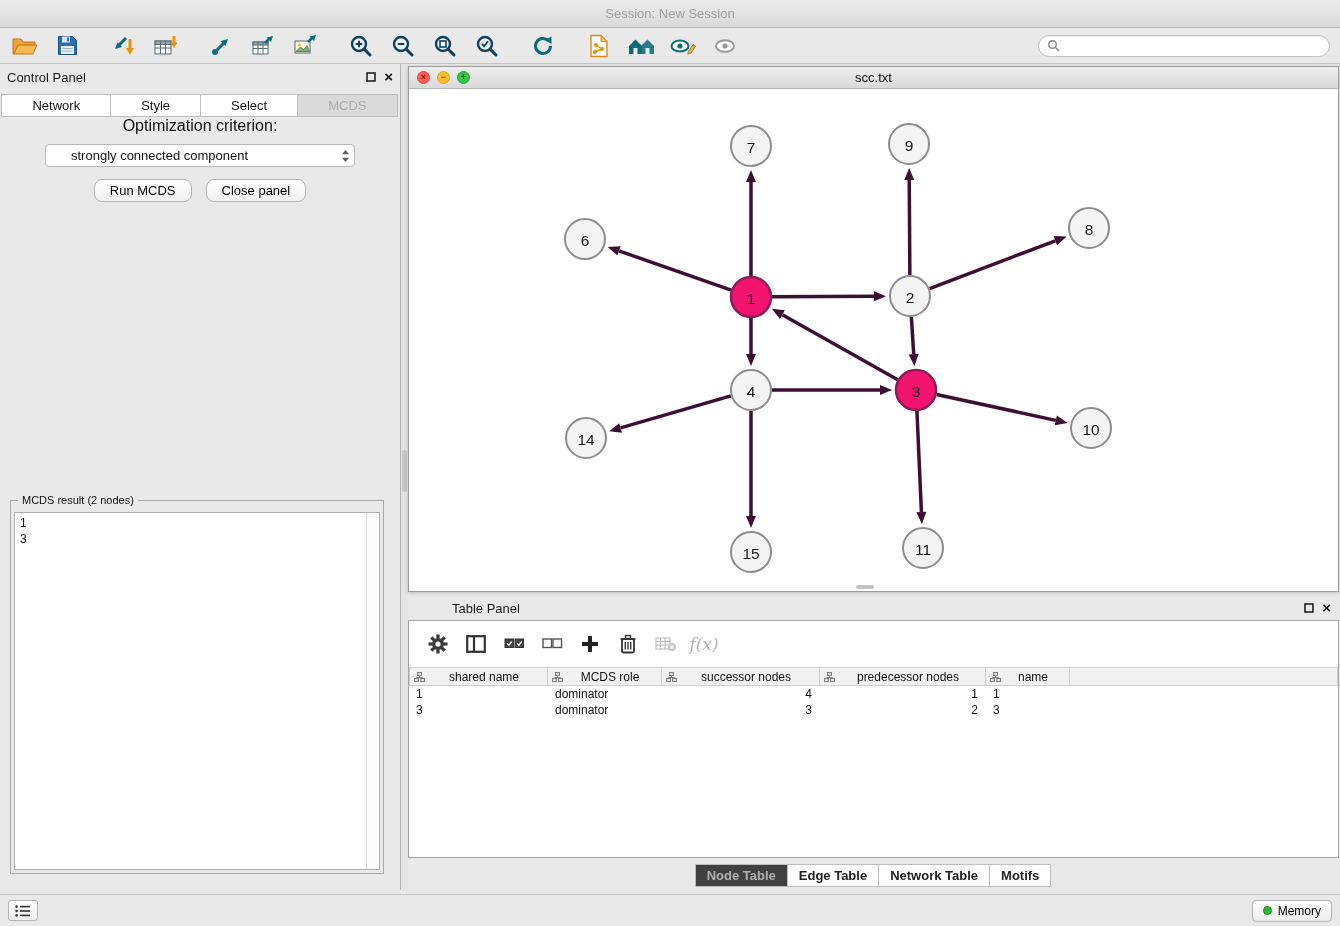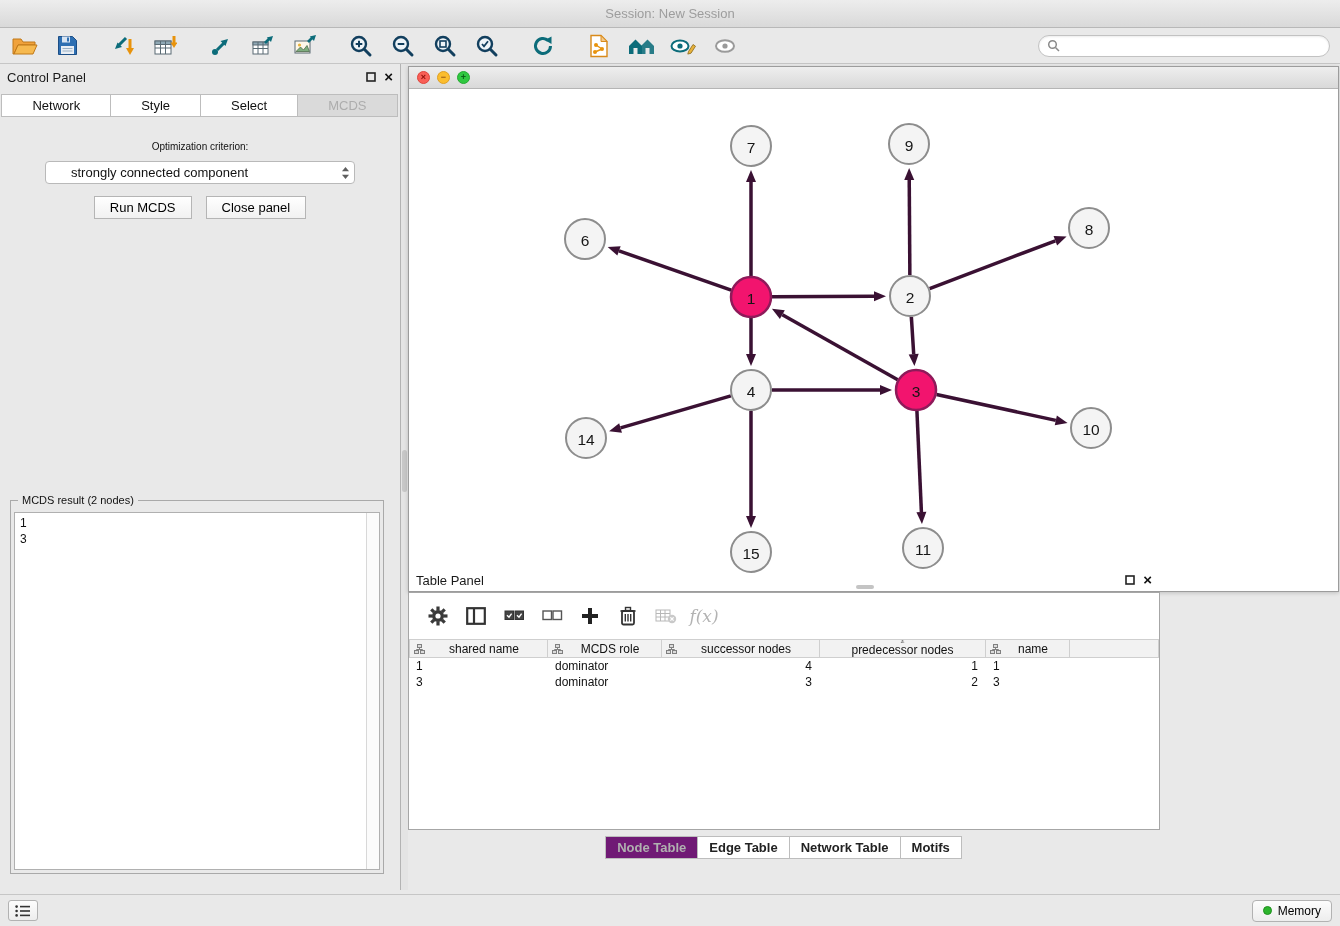--- a/index.html
+++ b/index.html
@@ -29,28 +29,28 @@
     background:#e9e9e9; border-right:1px solid #b3b3b3; }
   .cp-header { height:26px; display:flex; align-items:center; padding:0 7px; }
   .panel-title { font-size:13px; color:#1a1a1a; }
   .hdr-icons { margin-left:auto; display:flex; align-items:center; gap:8px; }
   .float-btn,.close-btn { border:none; background:transparent; display:flex; align-items:center; }
   .close-x { font-weight:700; font-size:15px; line-height:12px; color:#111; }
   .cp-tabs { display:flex; justify-content:center; margin-top:4px; }
   .ptab { background:#fff; border:1px solid #bdbdbd; padding:3px 30px; margin-left:-1px;
     font-size:13px; color:#111; }
   .ptab.active { background:#dadada; color:#adadad; }
-  .opt-label { text-align:center; margin-top:24px; font-size:10px; }
+  .opt-label { text-align:center; font-size:16px; }
   .dropdown { width:310px; height:23px; margin:9px auto 0; background:#fff;
     border:1px solid #b9b9b9; border-radius:4px; display:flex; align-items:center;
     padding:0 4px 0 9px; font-size:13px; }
   .dropdown .dd-val { flex:1; white-space:nowrap; overflow:hidden;margin-left:16px; }
   .cp-buttons { display:flex; justify-content:center; gap:14px; margin-top:12px; }
   .mac-btn { background:linear-gradient(#ffffff,#f1f1f1); border:1px solid #b5b5b5;
-    border-radius:0; padding:3px 15px; font-size:13px; }
+    border-radius:8px; padding:3px 15px; font-size:13px; }
   .result-box { position:absolute; left:10px; right:16px; top:430px; bottom:16px;
     border:1px solid #a9a9a9; padding:3px; }
   .result-box legend { font-size:11px; padding:0 4px; margin-left:4px; }
   .result-inner { position:absolute; left:3px; right:3px; top:6px; bottom:3px;
     display:flex; border:1px solid #b0b0b0; background:#fff; }
   .result-text { flex:1; font-size:12px; line-height:16px; padding:2px 5px; white-space:pre; }
   .result-scrollbar { width:13px; background:#fbfbfb; border-left:1px solid #d8d8d8; }
 
   
   .v-splitter { position:absolute; left:401px; top:64px; width:7px; bottom:36px; background:#e4e4e4; }
@@ -66,41 +66,41 @@
     align-items:center; justify-content:center; font-size:9px; font-weight:700; line-height:1; }
   .tl.red { background:#f95f57; border:1px solid #df443c; color:#8c0d08; }
   .tl.yellow { background:#fbbd2e; border:1px solid #dfa023; color:#96591a; }
   .tl.green { background:#2fc840; border:1px solid #26a932; color:#0a6216; }
   .nw-title { position:absolute; left:0; right:0; text-align:center; font-size:13px; color:#111; }
   .nw-canvas { display:block; background:#fff; }
   .h-scroll-handle { position:absolute; bottom:2px; left:447px; width:18px; height:4px;
     background:#c4c4c4; border-radius:2px; }
 
   
-  .table-panel { position:absolute; left:408px; top:568px; width:752px; height:294px; }
+  .table-panel { position:absolute; left:408px; top:596px; width:931px; height:294px;padding-left:36px; }
   .tp-header { height:24px; display:flex; align-items:center; padding:0 8px; }
   .tp-body { position:absolute; left:0; right:0; top:24px; bottom:32px; background:#fff;
     border:1px solid #a6a6a6; display:flex; flex-direction:column; }
   .tp-toolbar { height:46px; display:flex; align-items:center; gap:12px; padding:0 0 0 16px; }
   .tp-toolbar .tbtn { width:26px; }
   .fx { font-family:"DejaVu Serif","Liberation Serif",serif; font-style:italic; font-size:17px; color:#b3b3b3; }
   .tp-table { flex:1; overflow:hidden; }
   .thead { display:flex; height:19px; }
   .th { background:#f2f2f2; border:1px solid #cfcfcf; border-left:none; display:flex;
     align-items:center; padding:0 4px; font-size:12px; }
   .th:first-child { border-left:1px solid #cfcfcf; }
   .th .th-label { flex:1; text-align:center; }
   .th.filler { flex:1; }
   .tr { display:flex; height:16px; }
   .td { font-size:12px; padding:0 8px 0 7px; line-height:16px; white-space:nowrap; overflow:hidden; }
   .tp-tabs { position:absolute; left:0; right:0; bottom:2px; height:26px;
     display:flex; justify-content:center; align-items:center; }
   .btab { background:#fff; border:1px solid #bdbdbd; padding:3px 11px; margin-left:-1px;
     font-size:13px; font-weight:700; color:#222; }
-  .btab.active { background:#701a75; color:#b0b0b0; }
+  .btab.active { background:#404040; color:#b0b0b0; }
 
   
   .statusbar { position:absolute; left:0; right:0; bottom:0; height:32px; border-top:1px solid #c6c6c6;
     display:flex; align-items:center; padding:0 8px; background:#e9e9e9; }
   .sb-btn { width:30px; height:21px; border:1px solid #b2b2b2; border-radius:3px;
     background:linear-gradient(#fdfdfd,#ededed); display:flex; align-items:center; justify-content:center; }
   .memory-btn { margin-left:auto; height:22px; border:1px solid #b2b2b2; border-radius:4px;
     background:linear-gradient(#fdfdfd,#ededed); display:flex; align-items:center; gap:6px;
     padding:0 10px; font-size:12px; }
   .memory-dot { width:9px; height:9px; border-radius:50%; background:#2db52d; border:1px solid #1f8f1f; }
@@ -291,20 +291,21 @@
     </div>
   </fieldset>
 </div>
 
 <div class="v-splitter">
   <div class="handle"></div>
 </div>
 
 <div class="network-window">
   <div class="nw-titlebar">
+    <span class="nw-title">scc.txt</span>
     <span class="tl red">×</span>
     <span class="tl yellow">−</span>
     <span class="tl green">+</span>
   </div>
   <svg class="nw-canvas" width="929" height="502">
       <line x1="342" y1="187" x2="342" y2="93" stroke="#3a1133" stroke-width="3.5"></line>
       <polygon points="342,81 347,93 337,93" fill="#3a1133"></polygon>
       <line x1="322.1752536154717" y1="201.07328138371903" x2="209.98527951633417" y2="161.87437477076736" stroke="#3a1133" stroke-width="3.5"></line>
       <polygon points="198.65685301088945,157.91624984717825 211.6344982344963,157.1541970601654 208.33606079817204,166.59455248136933" fill="#3a1133"></polygon>
       <line x1="362.99958468064904" y1="207.86792714037327" x2="465.0007119760302" y2="207.22641061650296" stroke="#3a1133" stroke-width="3.5"></line>
@@ -488,21 +489,21 @@
           </div>
           <div class="th" style="width: 158px;">
             <svg width="11" height="10" viewBox="0 0 11 10">
               <rect x="3.5" y="0.5" width="4" height="3" fill="#dcdcdc" stroke="#808080"></rect>
               <rect x="0.5" y="6.5" width="4" height="3" fill="#dcdcdc" stroke="#808080"></rect>
               <rect x="6.5" y="6.5" width="4" height="3" fill="#dcdcdc" stroke="#808080"></rect>
               <path d="M5.5 3.5v2M2.5 6.5v-1h6v1" fill="none" stroke="#808080"></path>
             </svg>
             <span class="th-label">successor nodes</span>
           </div>
-          <div class="th" style="width: 166px; flex-direction: column;">
+          <div class="th" style="width: 166px;">
             <svg width="11" height="10" viewBox="0 0 11 10">
               <rect x="3.5" y="0.5" width="4" height="3" fill="#dcdcdc" stroke="#808080"></rect>
               <rect x="0.5" y="6.5" width="4" height="3" fill="#dcdcdc" stroke="#808080"></rect>
               <rect x="6.5" y="6.5" width="4" height="3" fill="#dcdcdc" stroke="#808080"></rect>
               <path d="M5.5 3.5v2M2.5 6.5v-1h6v1" fill="none" stroke="#808080"></path>
             </svg>
             <span class="th-label">predecessor nodes</span>
           </div>
           <div class="th" style="width: 84px;">
             <svg width="11" height="10" viewBox="0 0 11 10">

